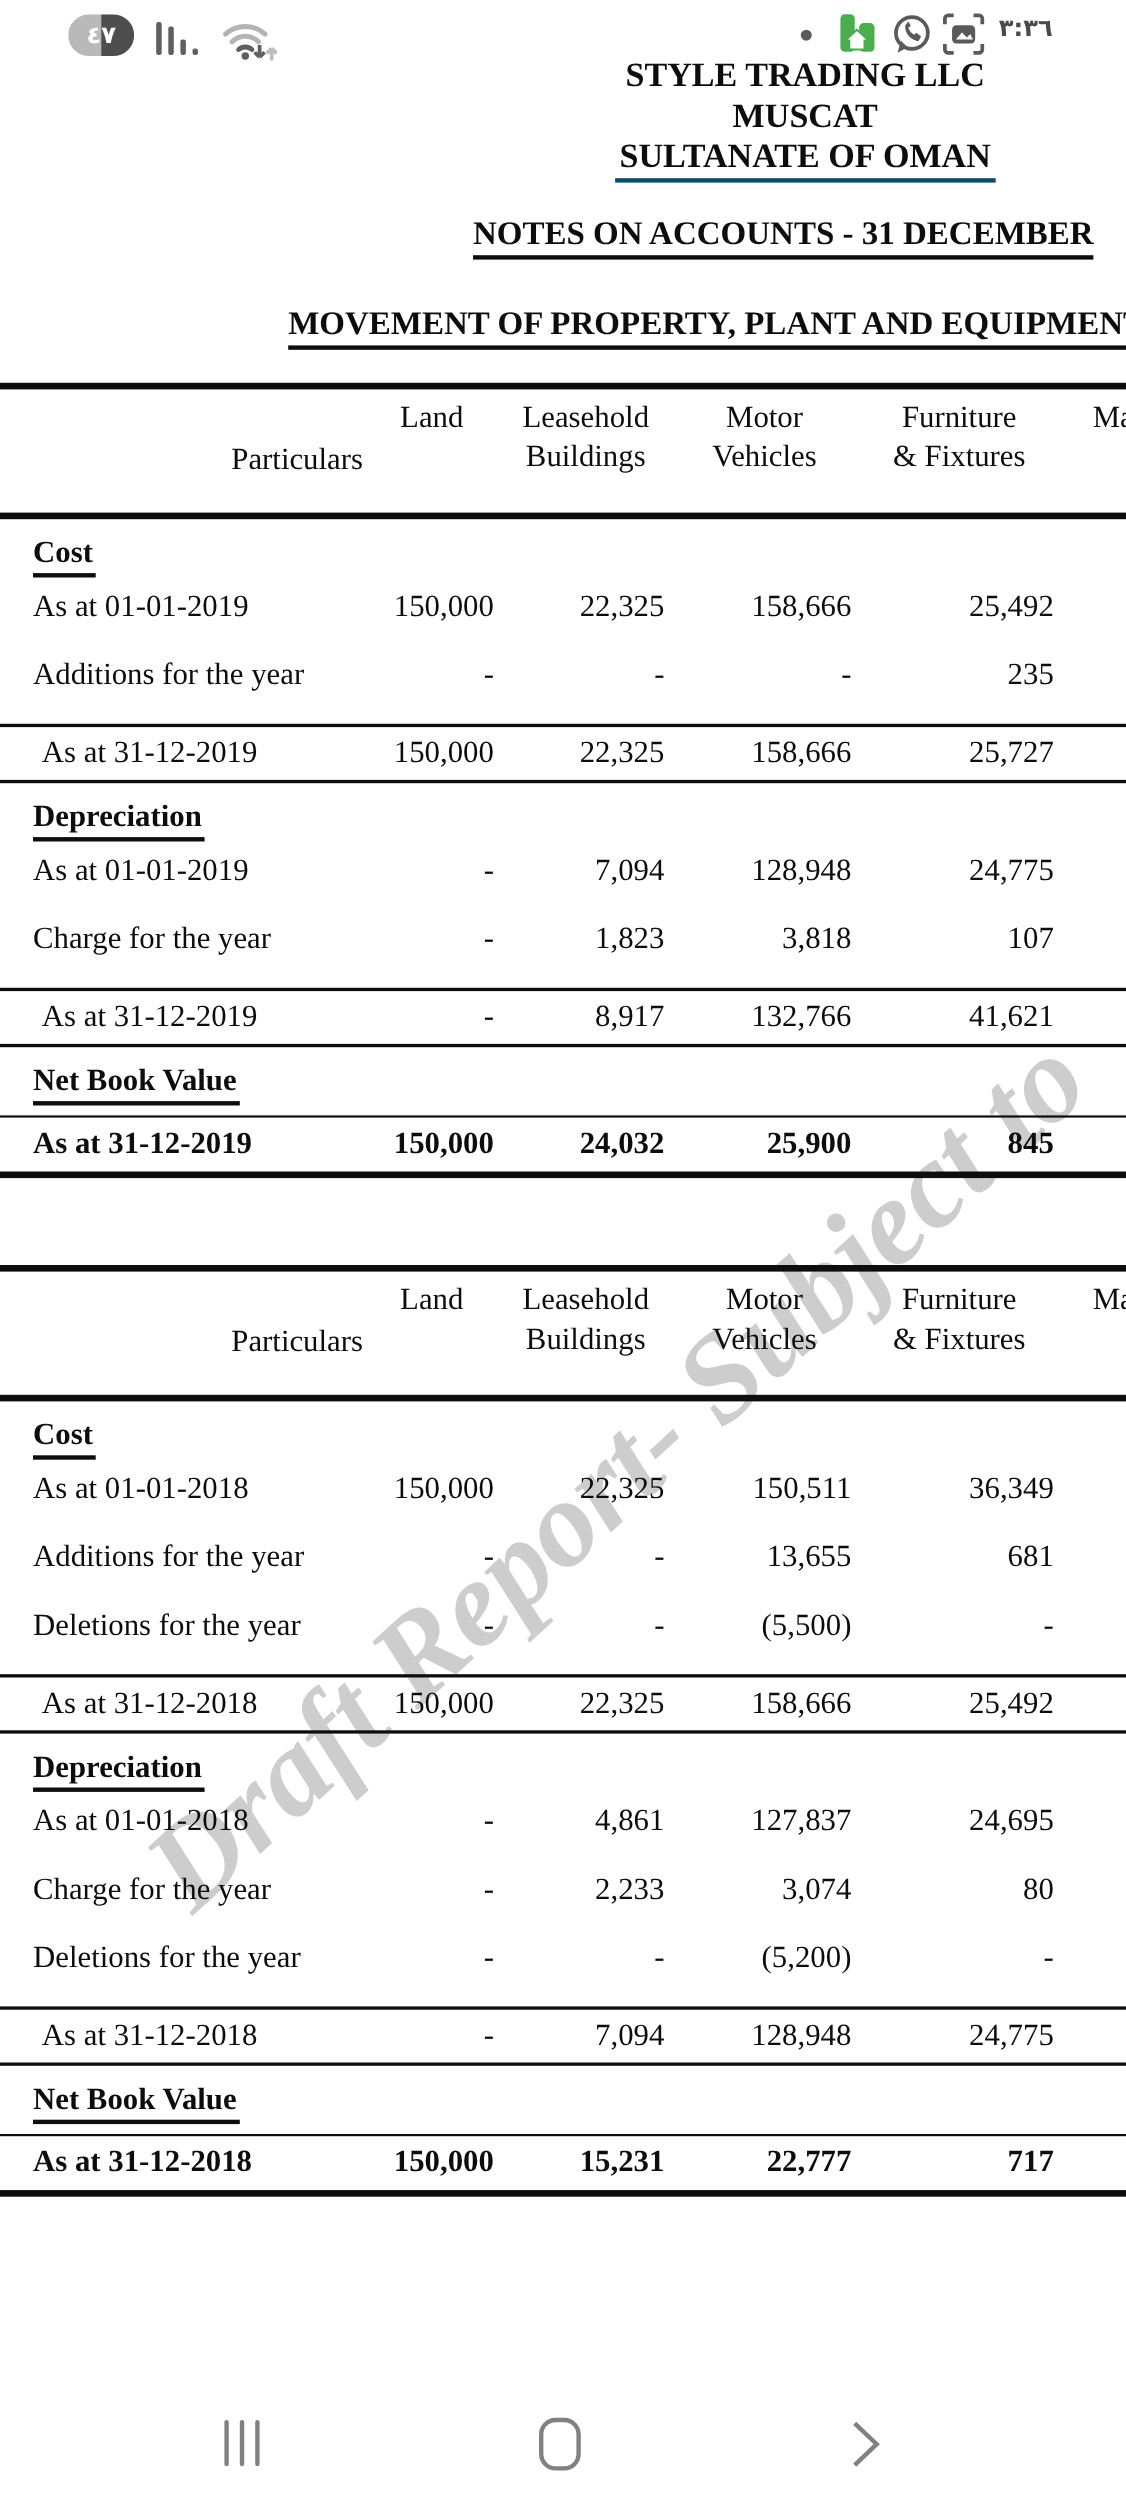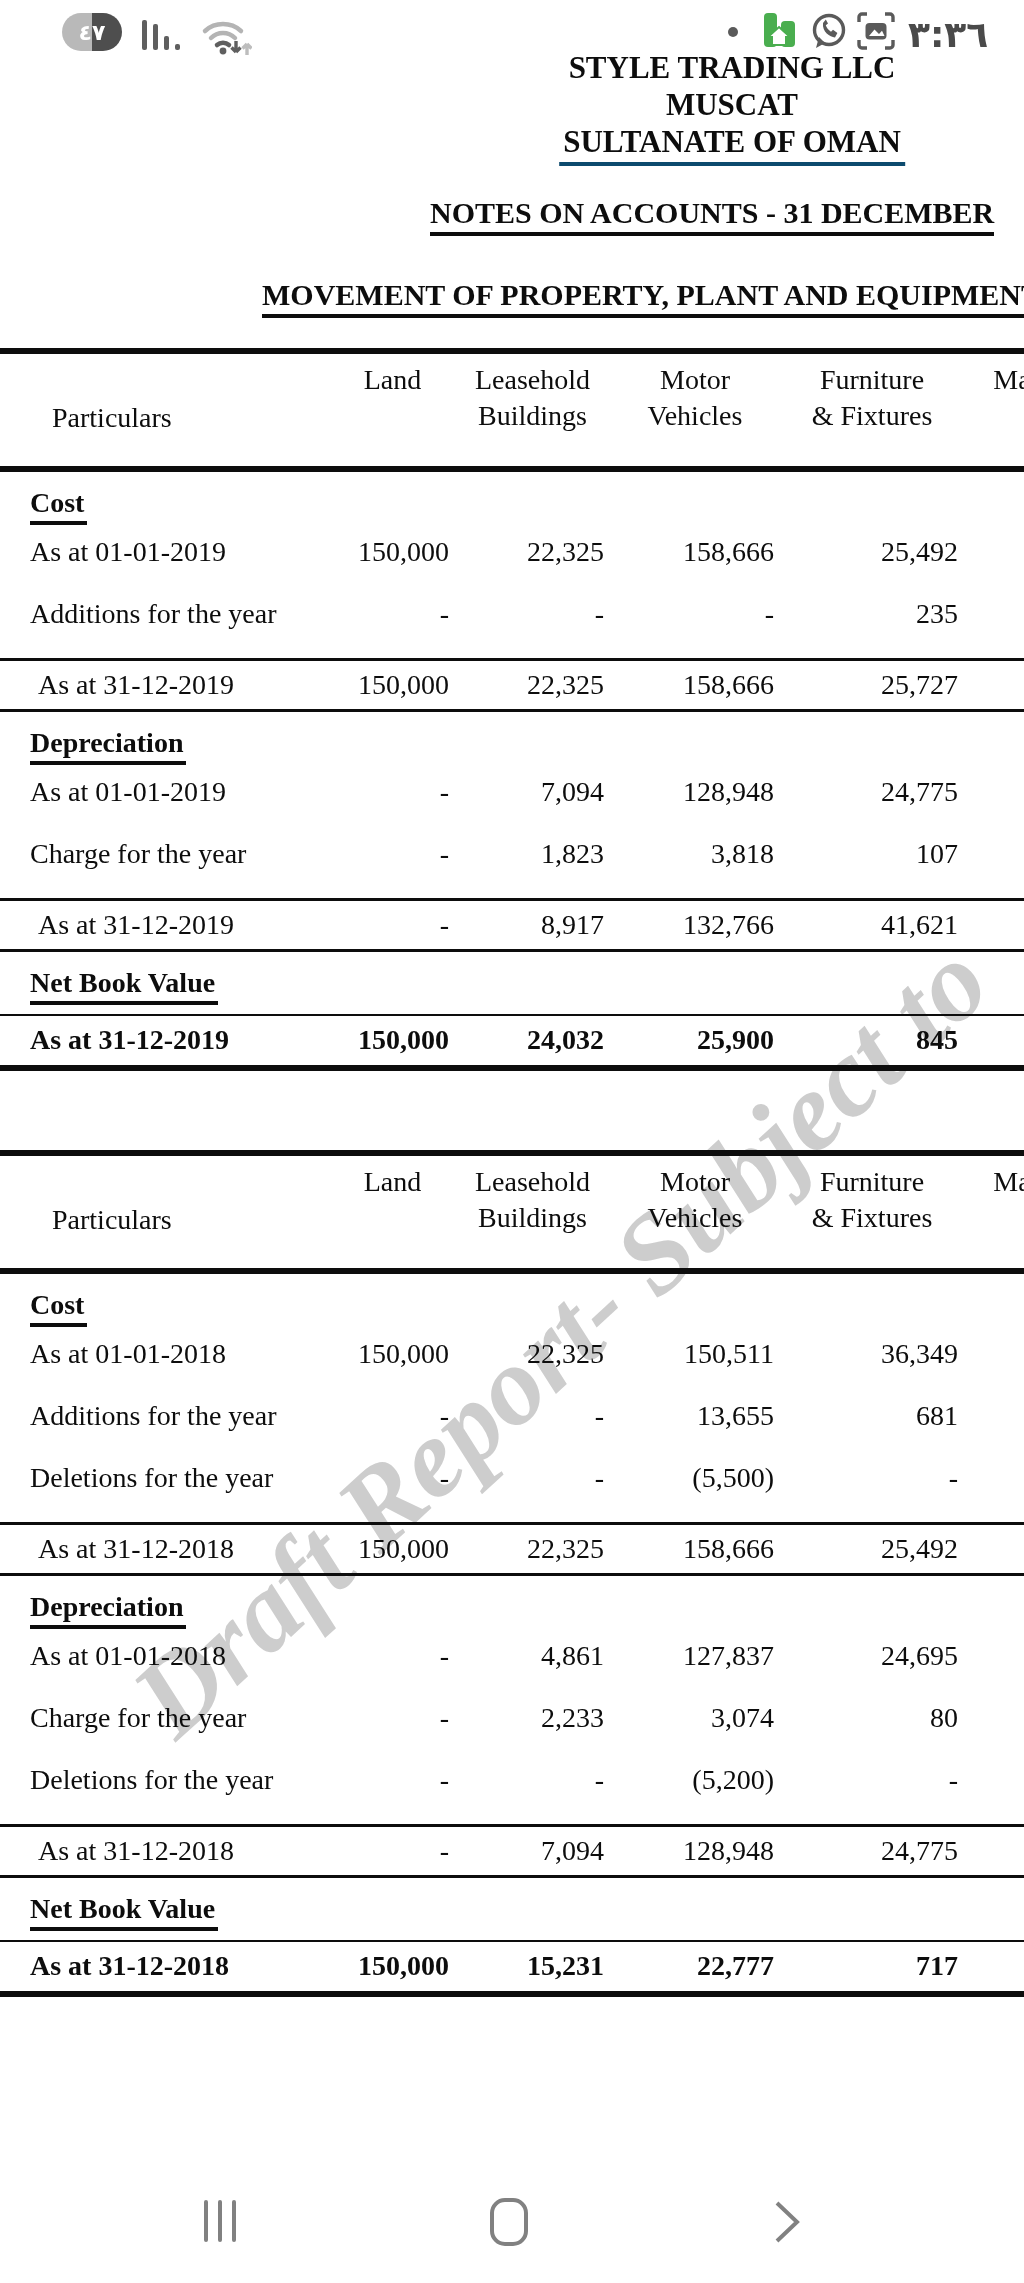--- a/index.html
+++ b/index.html
@@ -19,21 +19,21 @@
   .sigbars { position:absolute; left:142px; top:18px; height:32px; display:flex;
     align-items:flex-end; gap:6px; }
   .sigbars i { display:block; width:5px; border-radius:2px; background:#5f5f5f; }
   .sb1{height:30px;} .sb2{height:26px;} .sb3{height:14px;} .sb4{height:6px; background:#9a9a9a;}
   .wifi { position:absolute; left:198px; top:15px; }
   .st-dot { position:absolute; left:728px; top:27px; width:10px; height:10px;
     border-radius:50%; background:#5a5a5a; }
   .green-app { position:absolute; left:762px; top:11px; }
   .wapp { position:absolute; left:808px; top:11px; }
   .shot { position:absolute; left:856px; top:11px; }
-  .st-time { position:absolute; left:908px; top:14px; font-size:36px; font-weight:bold;
+  .st-time { position:absolute; left:908px; top:14px; font-size:22px; font-weight:bold;
     color:#4a4a4a; letter-spacing:1px; }
   
   .doc-title { position:absolute; left:732px; transform:translateX(-50%);
     font-weight:bold; font-size:31px; white-space:nowrap; }
   .dt-company { top:50px; }
   .dt-city { top:87px; }
   .dt-country { top:124px; border-bottom:4px solid #0c4a6e; padding:0 4px 2px 4px; }
   .doc-sub { position:absolute; font-weight:bold; font-size:30px; white-space:nowrap;
     border-bottom:4px solid #0d0d0d; padding-bottom:2px; }
   .dt-notes { top:196px; left:430px; }
@@ -44,21 +44,21 @@
     color:rgba(130,130,130,0.40); text-align:center; white-space:nowrap; pointer-events:none; }
   
   .ppe-table { position:absolute; left:0; width:1026px; }
   .tb-0 { top:348px; } .tb-1 { top:1150px; }
   .rule-heavy { height:6px; background:#0d0d0d; }
   .rule-thin  { height:2px; background:#0d0d0d; }
   .t-header, .t-row { display:grid; grid-template-columns:330px 125px 155px 170px 184px 180px;
     font-size:28px; }
   .t-header { height:112px; }
   .t-colhead { text-align:center; white-space:pre-line; padding-top:8px; line-height:36px; }
-  .t-part { text-align:left; padding-top:48px; padding-left:52px; }
+  .t-part { text-align:right; padding-top:48px; padding-left:52px; }
   .t-row { line-height:36px; align-items:baseline; }
   .t-label { padding-left:30px; }
   .t-num { text-align:right; padding-right:6px; }
   .t-row.data { margin-bottom:26px; }
   .t-row.subtotal { border-top:3px solid #0d0d0d; border-bottom:3px solid #0d0d0d;
     padding:6px 0; margin-bottom:14px; }
   .t-row.subtotal .t-label { padding-left:38px; }
   .t-row.total { font-weight:bold; border-bottom:6px solid #0d0d0d; padding:6px 0 7px 0; }
   .t-section { margin-top:14px; }
   .t-sec-title { font-size:28px; font-weight:bold; line-height:34px; margin-bottom:9px; }

